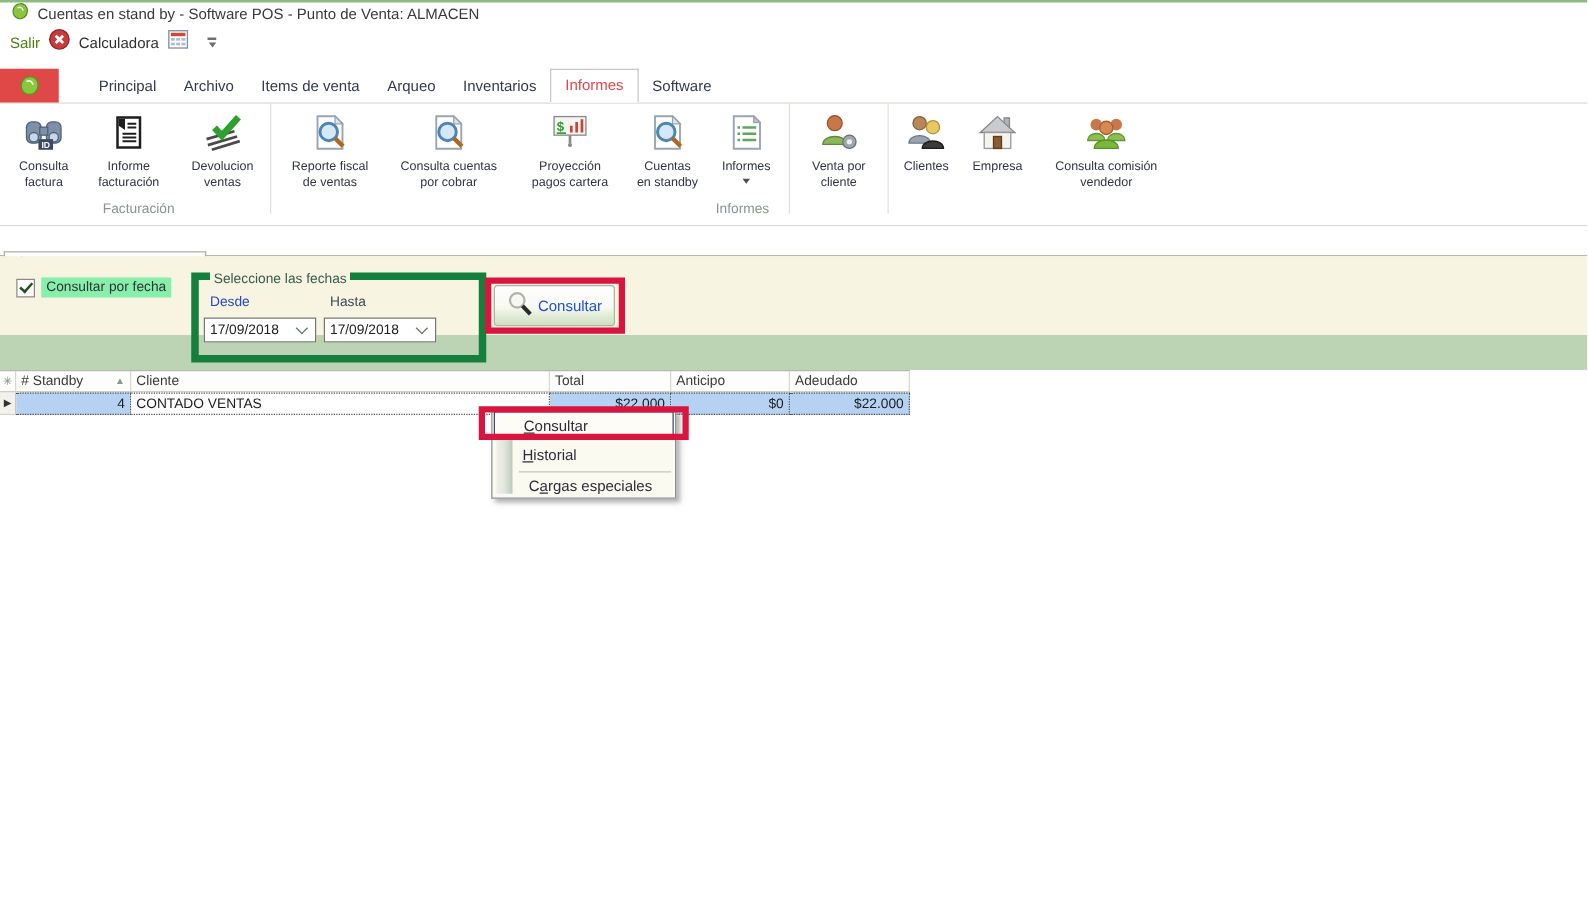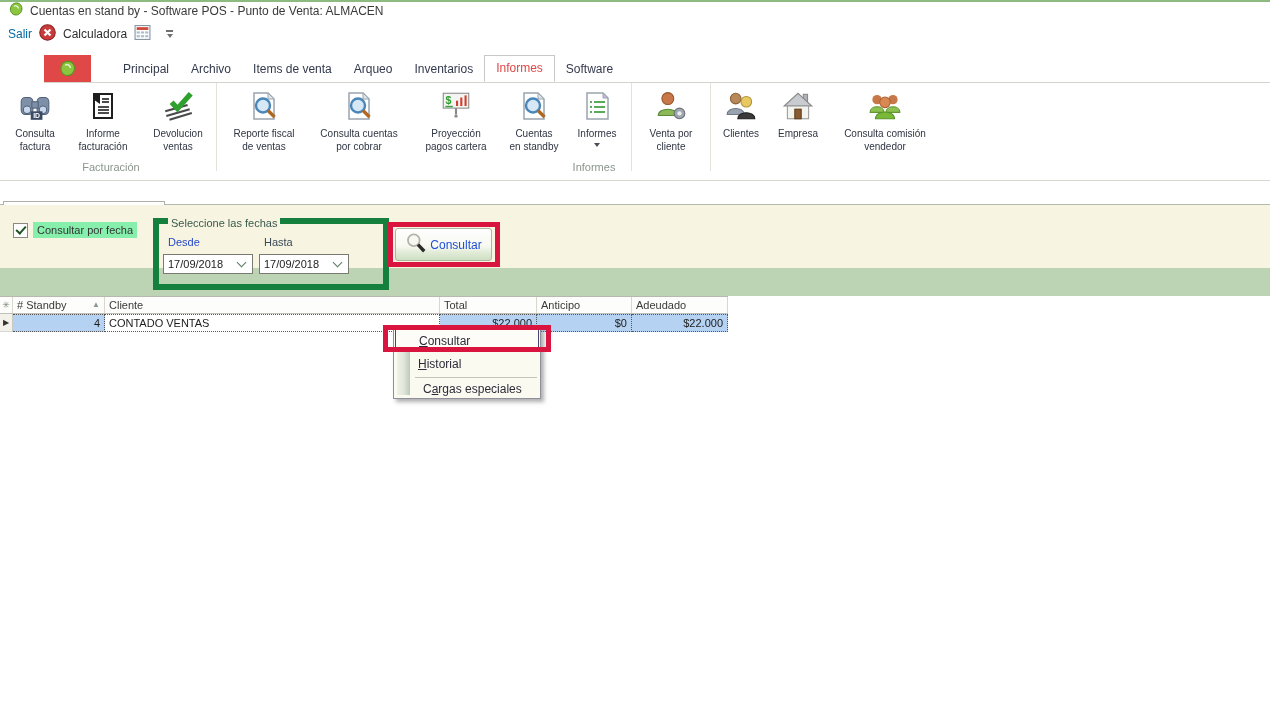--- a/index.html
+++ b/index.html
@@ -6,28 +6,28 @@
   .app{position:relative;width:1270px;height:722px;background:#ffffff;overflow:hidden;
        font-family:"Liberation Sans",sans-serif;-webkit-font-smoothing:antialiased;}
 
   
   .topline{position:absolute;top:0;left:0;right:0;height:2px;background:#8cba7f;}
   .titlebar{position:absolute;top:2px;left:0;right:0;height:18px;display:flex;align-items:center;gap:6px;padding-left:8px;}
   .titlebar .ttl{font-size:12px;color:#3a3a3a;}
 
   
   .qat{position:absolute;top:22px;left:8px;height:24px;display:flex;align-items:center;gap:7px;}
-  .qat .salir{font-size:12px;color:#0369a1;}
+  .qat .salir{font-size:12px;color:#4d7c0f;}
   .qat .calc{font-size:12px;color:#2f2f2f;}
   .ovf{display:inline-flex;flex-direction:column;align-items:center;margin-left:8px;}
   .ovf .bar{width:7px;height:0;border-top:2px solid #707070;margin-bottom:2px;}
   .ovf .car{width:0;height:0;border-left:3.5px solid transparent;border-right:3.5px solid transparent;border-top:4px solid #707070;}
 
   
-  .tabrow{position:absolute;top:55px;left:0;right:0;height:27px;border-bottom:1px solid #d4d4cc;margin-left:44px;}
+  .tabrow{position:absolute;top:55px;left:0;right:0;height:27px;border-bottom:1px solid #d4d4cc;}
   .appbtn{position:absolute;left:0;top:0;width:47px;height:27px;background:#e04747;display:flex;align-items:center;justify-content:center;}
   .tabs{position:absolute;left:68px;top:0;height:27px;display:flex;}
   .tab{padding:0 11px;line-height:26px;font-size:12px;color:#333a4d;position:relative;top:1px;}
   .tab.selected{background:#fff;border:1px solid #c8c8c8;border-bottom:1px solid #fff;color:#e04747;top:0;line-height:25px;}
 
   
   .ribbon{position:absolute;top:83px;left:0;width:1270px;height:97px;background:#fff;border-bottom:1px solid #d8d8d0;}
   .rb-row{display:flex;align-items:flex-start;padding-left:6px;}
   .rbtn{display:flex;flex-direction:column;align-items:center;padding-top:5px;height:72px;}
   .rbtn .ic{height:36px;display:flex;align-items:center;justify-content:center;}

